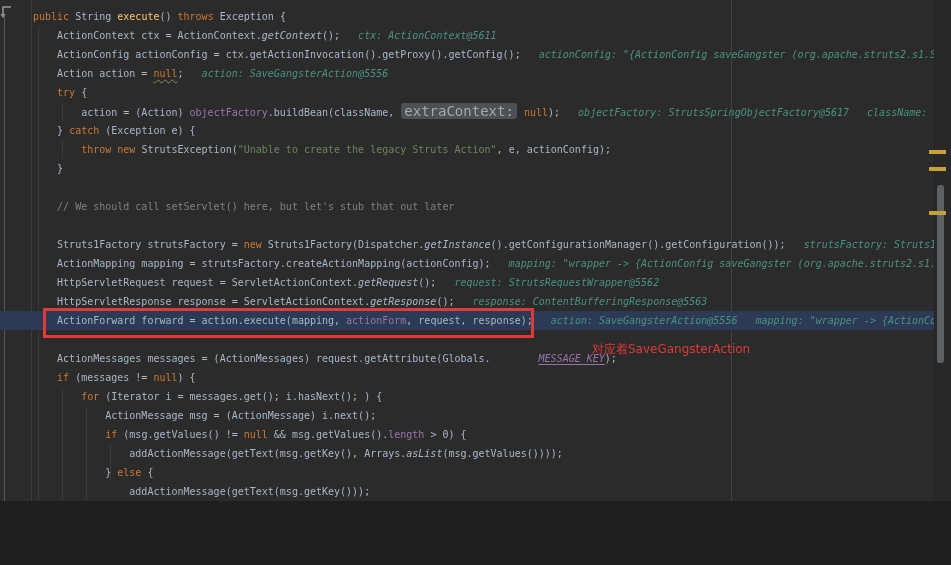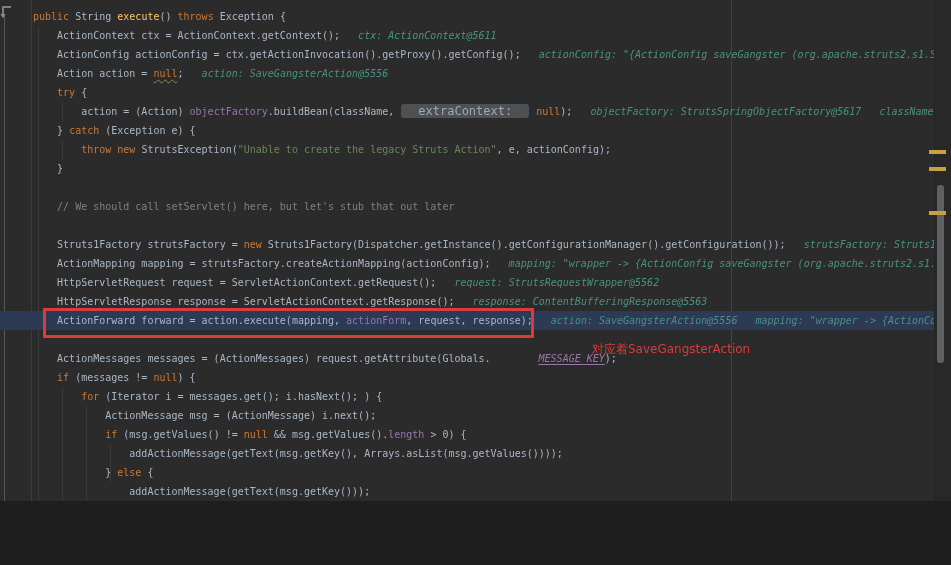--- a/index.html
+++ b/index.html
@@ -28,23 +28,23 @@
   .code{position:absolute;left:33px;top:7px;z-index:2;white-space:pre;font-size:10px;line-height:19px;color:var(--c-def,#a9b7c6);}
   .line{height:19px;}
   .tk-kw{color:var(--c-kw);}
   .tk-def{color:var(--c-def);}
   .tk-m{color:var(--c-m);}
   .tk-str{color:var(--c-str);}
   .tk-com{color:var(--c-com);}
   .tk-dbg{color:var(--c-dbg);font-style:italic;text-align:center;}
   .tk-fld{color:var(--c-fld);margin-top:21px;}
   .tk-sfld{color:var(--c-fld);font-style:italic;text-decoration:underline;text-underline-offset:2px;margin-left:48px;}
-  .tk-sm{color:var(--c-def);}
+  .tk-sm{color:var(--c-def);font-style:italic;}
   .tk-nullw{color:var(--c-kw);text-decoration:underline wavy #87875f;text-decoration-thickness:1px;text-underline-offset:2px;}
-  .tk-hint{background:#4d5154;color:#a2a8ae;border-radius:3px;padding:0 17px;margin:0 1px;font-size:12px;}
+  .tk-hint{background:#4d5154;color:#a2a8ae;border-radius:3px;padding:0 3px;margin:0 1px;font-size:14px;}
   
   .sb-track{position:absolute;left:934px;top:0;width:17px;height:565px;background:#282828;border-left:1px solid #242424;z-index:3;}
   .sb-thumb{position:absolute;left:937px;top:185px;width:7px;height:178px;background:#5d6163;border-radius:3px;z-index:4;}
   .sb-marks{position:absolute;left:0;top:0;width:951px;height:565px;z-index:4;pointer-events:none;}
   .mark{position:absolute;left:929px;width:17px;height:4px;background:var(--c-warn,#c7a13c);}
   
   .anno-box{position:absolute;left:43px;top:308px;width:491px;height:30px;border:3px solid var(--c-anno,#d83a3d);z-index:6;box-sizing:border-box;}
   .anno-note{position:absolute;left:592px;top:341px;z-index:6;color:var(--c-anno,#d83a3d);
     font-family:"DejaVu Sans","Liberation Sans",sans-serif;font-size:12px;}
 </style>

